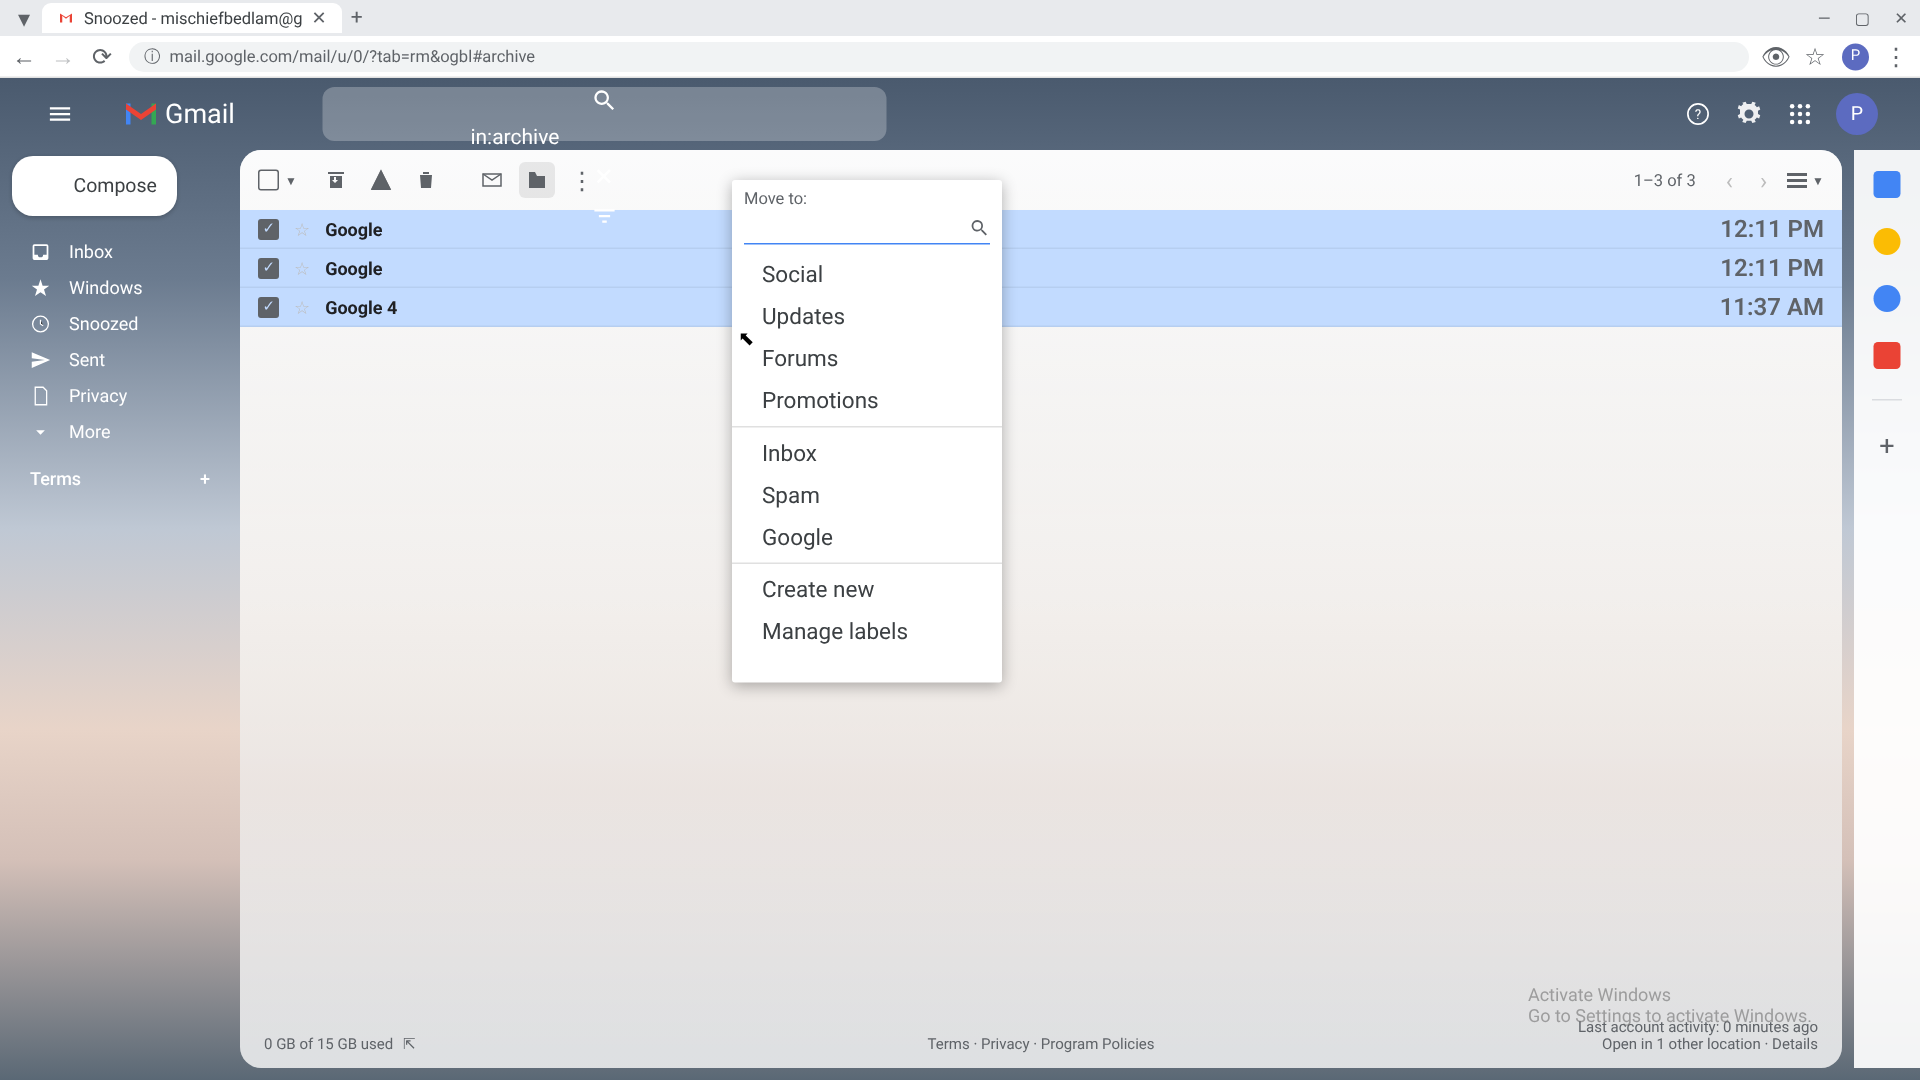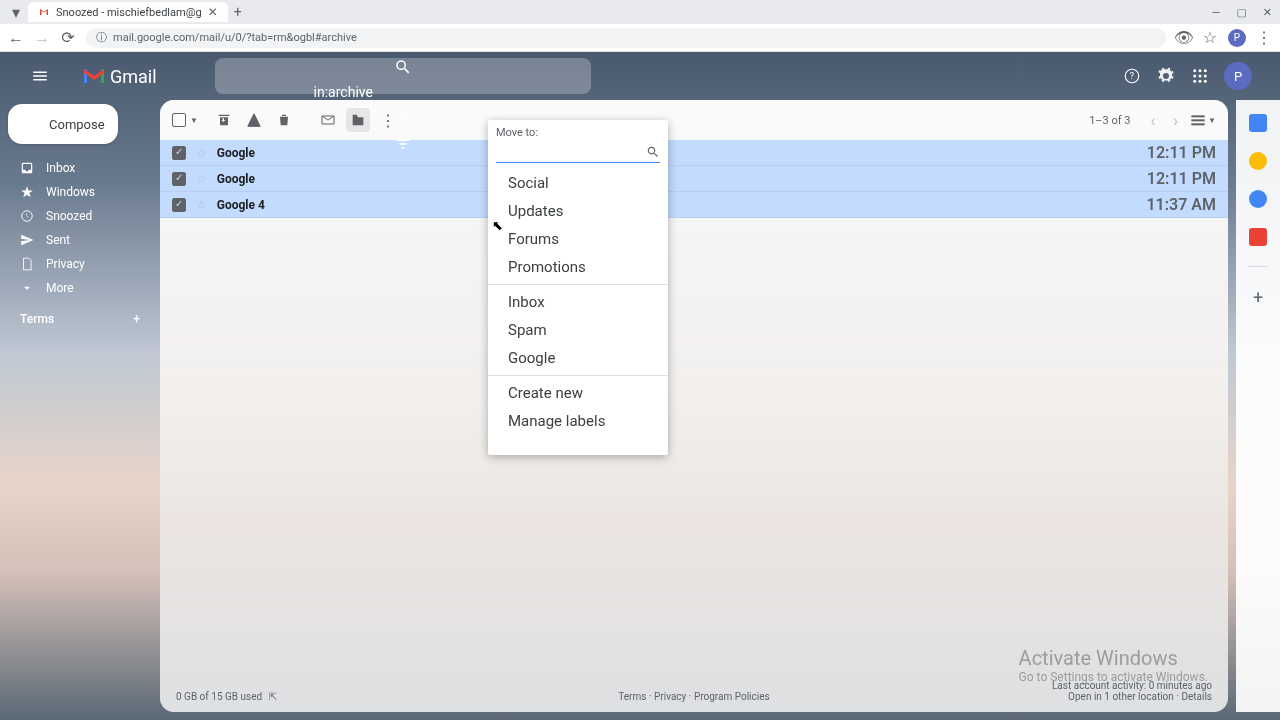--- a/index.html
+++ b/index.html
@@ -67,21 +67,21 @@
 .row-checkbox::after { content:'✓'; color:#c2dbff; position:absolute; font-size:10px; left:2px; top:-1px; }
 .star { color: #bdbdbd; cursor: pointer; }
 .sender { font-weight: 700; color: #202124; width: 140px; }
 .row-time { margin-left: auto; font-size: 16px; color: #5f6368; font-weight: 600; }
 
 .footer { margin-top: auto; padding: 10px 16px; font-size: 10px; color: #5f6368; display: flex; justify-content: space-between; align-items: flex-end; position:relative; z-index:2; }
 .footer-center { position:absolute; left:50%; transform:translateX(-50%); }
 .footer a { color: #5f6368; text-decoration: none; }
 
 .activate { position: absolute; bottom: 28px; right: 20px; color: rgba(100,100,100,0.55); z-index:3; }
-.activate h3 { font-size: 20px; font-weight: 400; }
+.activate h3 { font-size: 12px; font-weight: 400; }
 .activate p { font-size: 12px; }
 
 
 .right-rail { width: 44px; background: rgba(255,255,255,0.92); border-radius: 0 0 0 0; margin: 0 0 8px 0; display: flex; flex-direction: column; align-items: center; padding: 14px 0; gap: 20px; }
 .rail-icon { width: 18px; height: 18px; cursor: pointer; border-radius:4px; }
 .rail-divider { width: 20px; height: 1px; background: #dadce0; }
 .rail-plus { color: #5f6368; font-size: 18px; cursor:pointer; }
 
 
 .moveto-dropdown { position: absolute; top: 20px; left: 328px; width: 180px; background: #fff; border-radius: 2px; box-shadow: 0 2px 10px rgba(0,0,0,0.3); z-index: 100; padding-bottom: 20px; }

